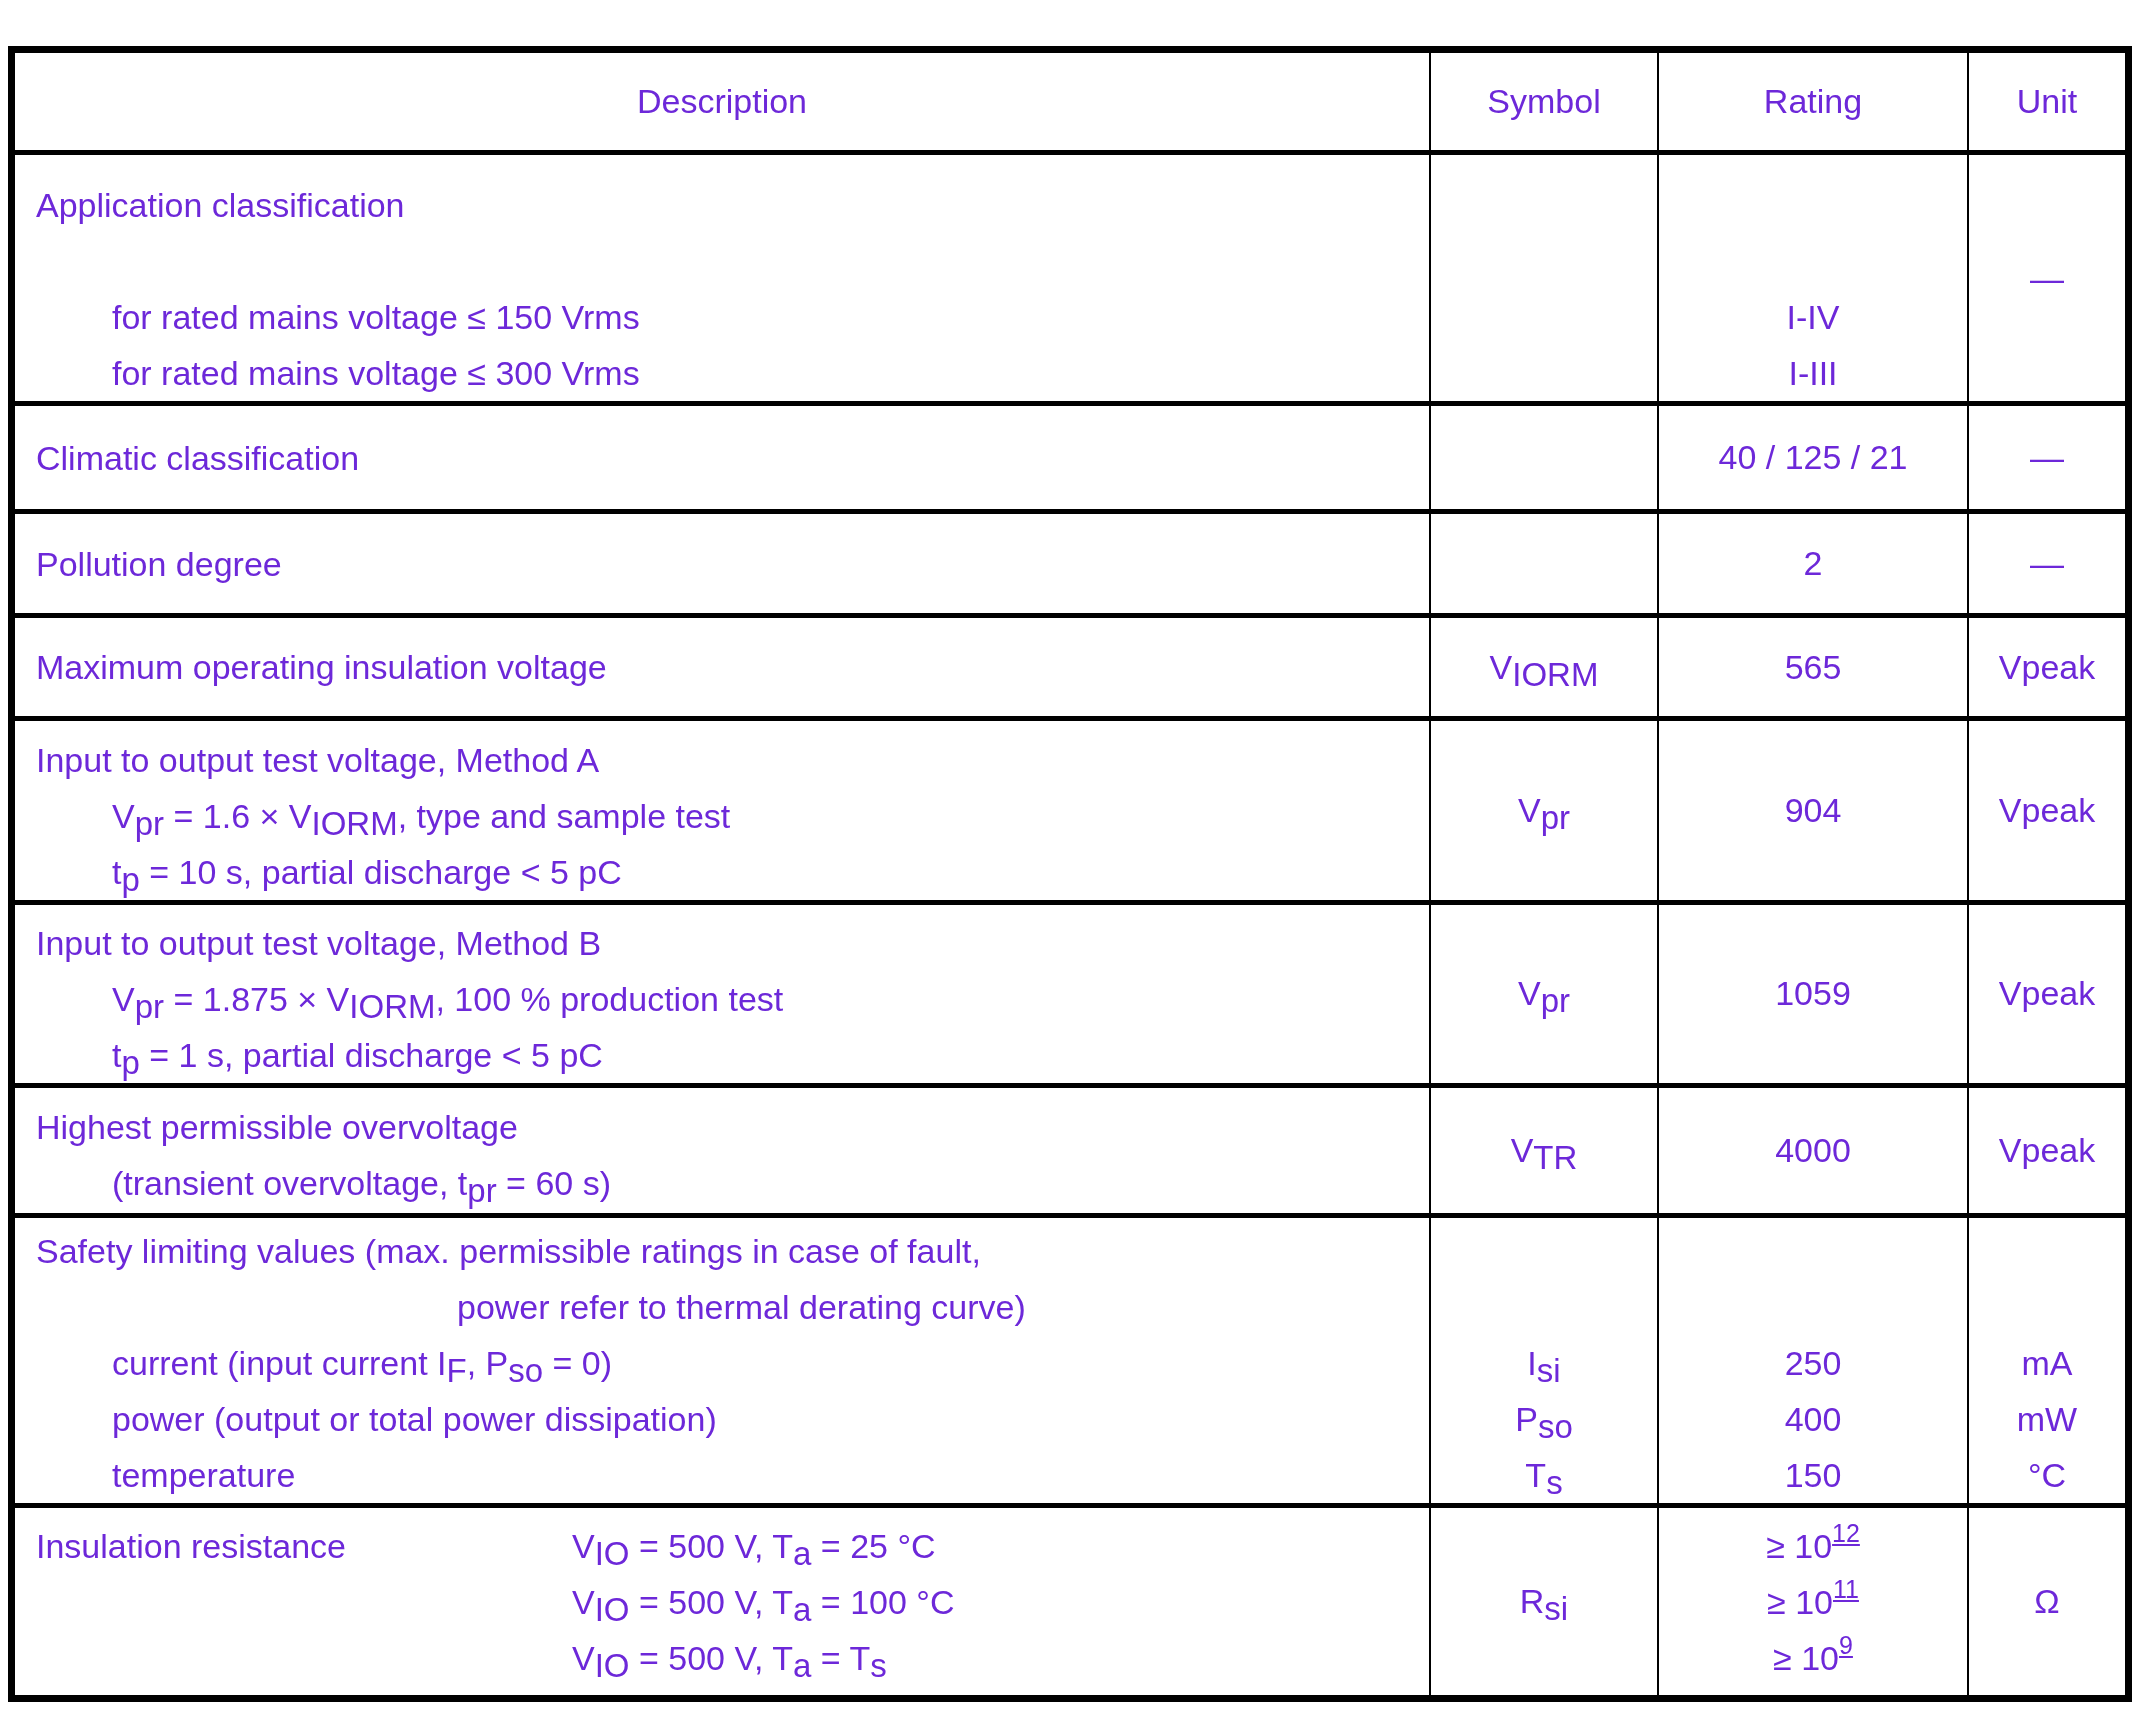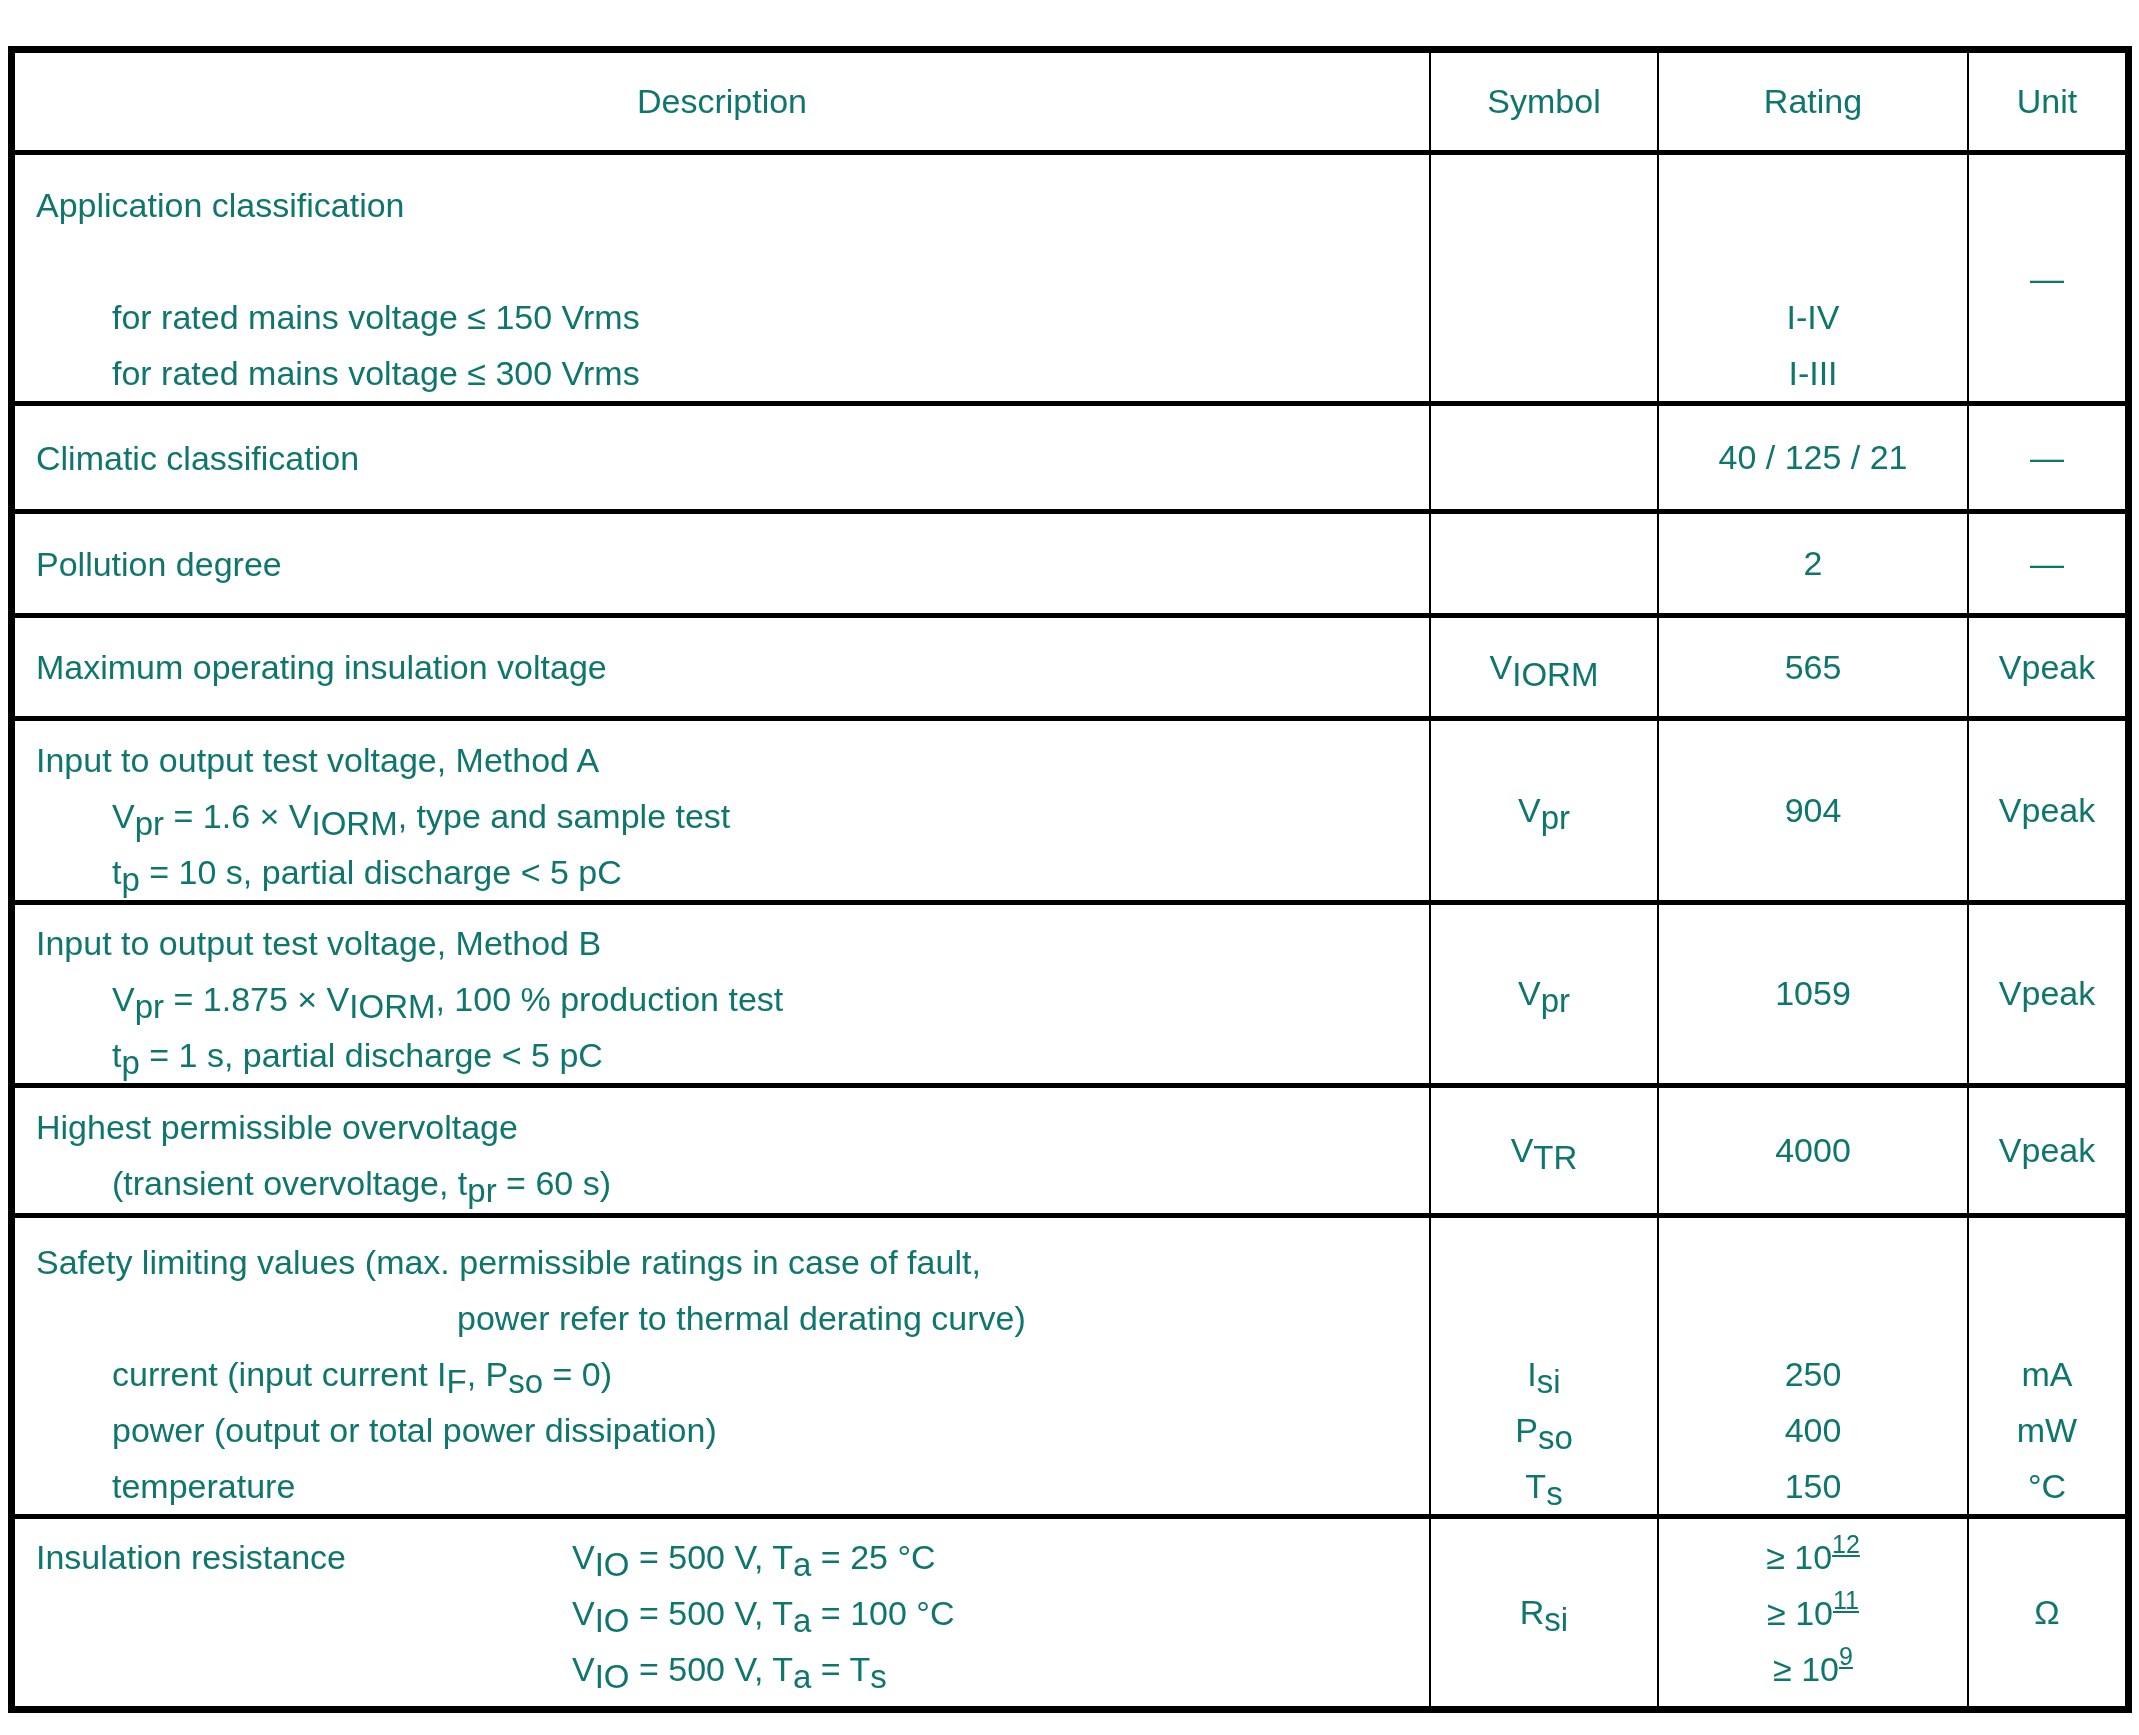--- a/index.html
+++ b/index.html
@@ -1,18 +1,18 @@
 <!DOCTYPE html>
 <html style="font-size:12.8px"><head>
 <meta charset="utf-8">
 <style>
   html,body { margin:0; padding:0; background:#ffffff; }
   .page {
     position:relative; width:2140px; height:1735px; background:#ffffff;
-    font-family:"Liberation Sans", sans-serif; font-size:34px; color:#0f766e;
+    font-family:"Liberation Sans", sans-serif; font-size:34px; color:#6d28d9;
   }
   table.ratings {
     position:absolute; left:8px; top:46px;
     border-collapse:separate; border-spacing:0;
     border:7.2px solid #000; table-layout:fixed;
     background:#fff;
   }
   col.c-desc   { width:1416px; }
   col.c-symbol { width:228px;  }
   col.c-rating { width:310px;  }
@@ -36,21 +36,21 @@
   sup { font-size:25px; vertical-align:16px; line-height:0;text-decoration:underline; }
   
   tr.r1 td { height:235px; } tr.r2 td { height:108px; } tr.r3 td { height:104px; }
   tr.r4 td { height:103px; } tr.r5 td { height:168px; } tr.r6 td { height:182px; }
   tr.r7 td { height:130px; } tr.r8 td { height:286px; } tr.r9 td { height:187px; }
   
   tr.r1 .stack { padding-top:22px; }
   tr.r5 .stack { padding-top:11.2px; }
   tr.r6 .stack { padding-top:9.6px; }
   tr.r7 .stack { padding-top:11.2px; }
-  tr.r8 .stack { padding-top:16px;  }
+  tr.r8 .stack { padding-top:5px;  }
   tr.r9 .stack, tr.r9 .split { padding-top:10px;justify-content:flex-end; }
   .split { display:flex; }
   .split .label { width:557px; flex:none; }
   .split .conds { flex:1; }
 </style>
 </head>
 <body>
 
 <div class="page">
   <table class="ratings">

